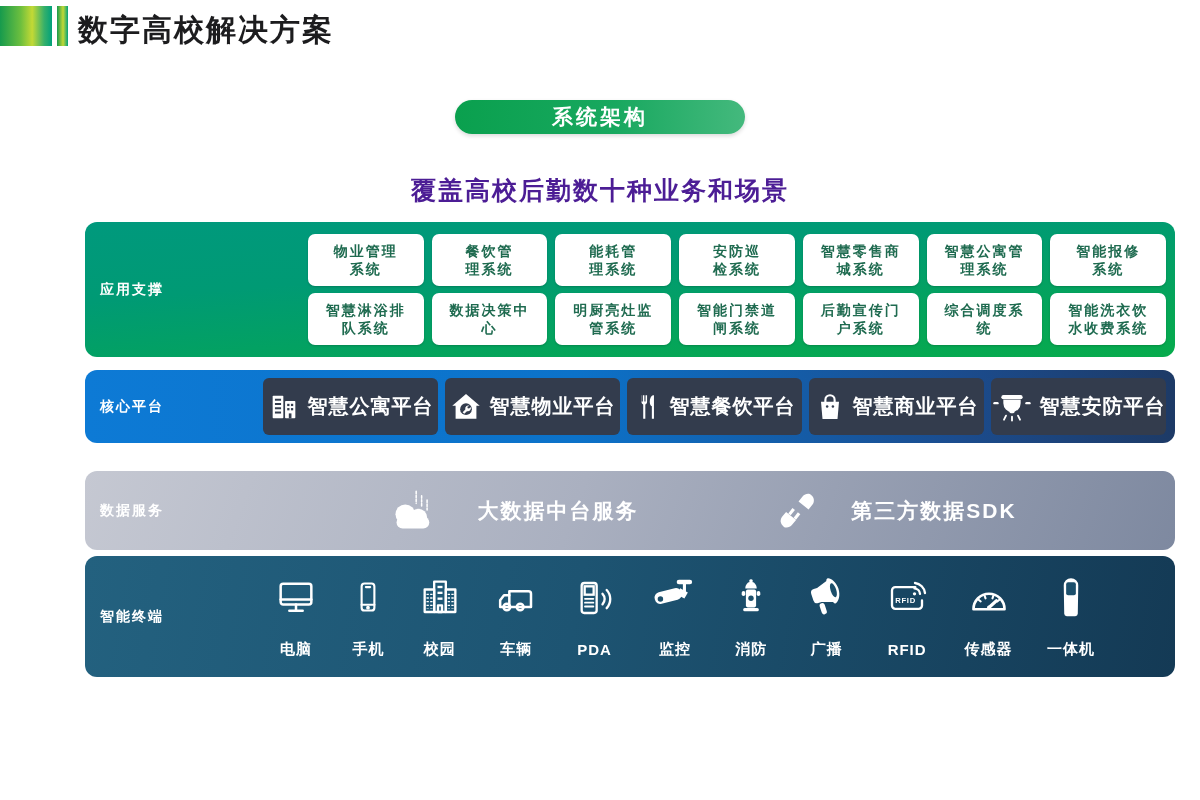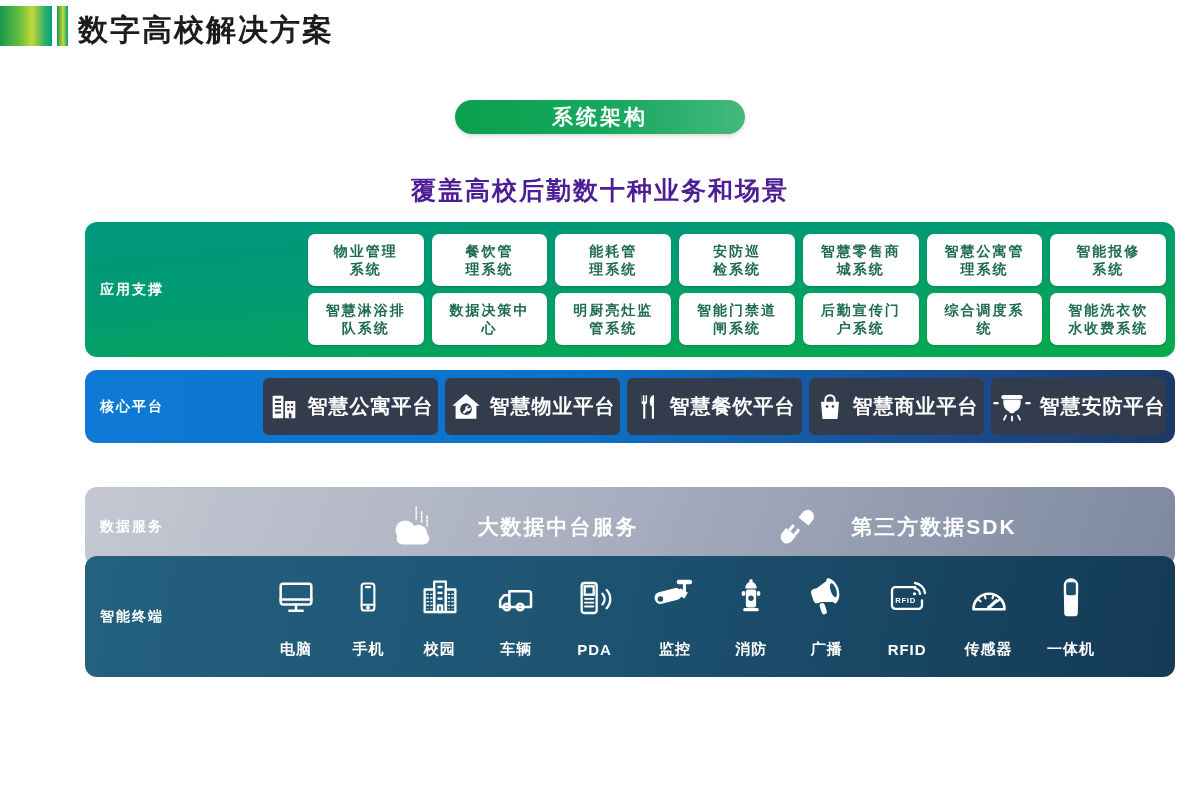--- a/index.html
+++ b/index.html
@@ -24,21 +24,21 @@
     box-shadow:0 2px 4px rgba(0,0,0,.15); }
   .subtitle { position:absolute; left:0; right:0; top:174px; text-align:center;
     color:#4c1d95; font-size:25px; font-weight:bold; letter-spacing:2px; }
   
   .band { position:absolute; left:85px; width:1090px; border-radius:12px; }
   .band-label { position:absolute; left:15px; top:0; bottom:0; width:160px;
     display:flex; align-items:center; color:#fff; font-size:14px; font-weight:bold;
     letter-spacing:2px; }
   .band-app  { top:222px; height:135px; background:linear-gradient(175deg,#00997d 0%,#009a74 35%,#05a656 80%,#07ab4c 100%); }
   .band-core { top:370px; height:73px;  background:linear-gradient(90deg,#0d7ad5 0%,#0c72c9 45%,#1b4c8e 80%,#1d3a66 100%); }
-  .band-data { top:487px; height:79px;  background:linear-gradient(110deg,#c5c8d2 0%,#aab0c0 45%,#7e89a0 100%); }
+  .band-data { top:471px; height:79px;  background:linear-gradient(110deg,#c5c8d2 0%,#aab0c0 45%,#7e89a0 100%); }
   .band-term { top:556px; height:121px; background:linear-gradient(100deg,#23617f 0%,#1d5472 45%,#143a55 100%); }
   
   .app-rows { position:absolute; left:178px; right:9px; top:0; bottom:0;
     display:flex; flex-direction:column; justify-content:center; gap:7px;padding-left:45px; }
   .app-row { display:flex; gap:8px; }
   .sysbox { flex:1; height:52px; background:#fff; border-radius:7px;
     display:flex; align-items:center; justify-content:center; text-align:center;
     color:#1f6b50; font-size:14px; font-weight:bold; line-height:1.3;
     letter-spacing:2px; white-space:pre-line;
     box-shadow:0 1px 2px rgba(0,0,0,.18); }

